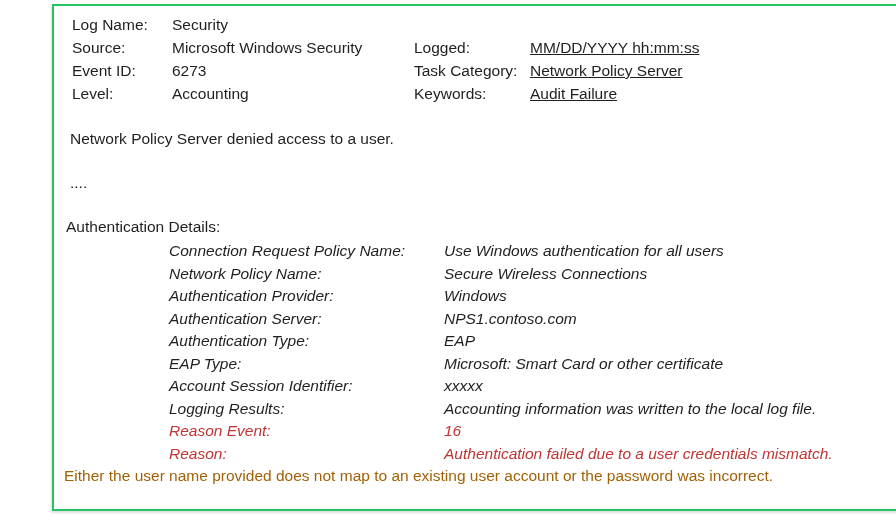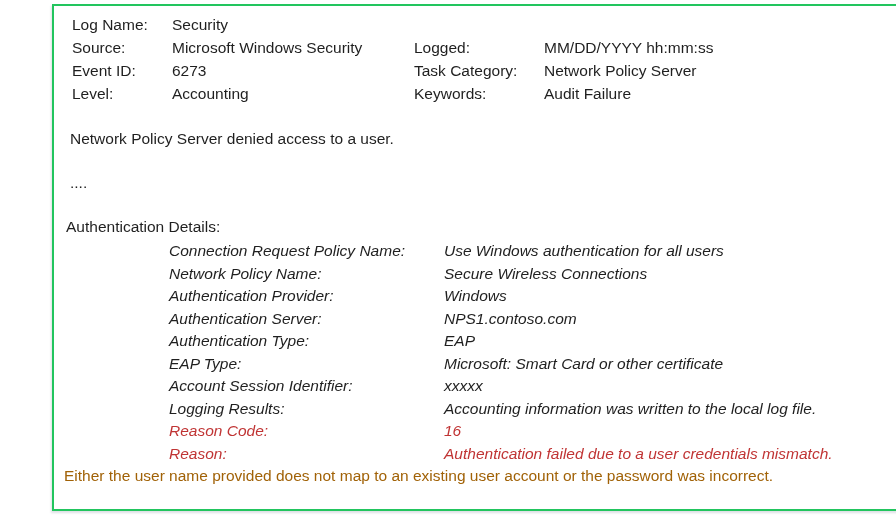--- a/index.html
+++ b/index.html
@@ -29,21 +29,21 @@
     margin-left: 48px;
   }
   .hrow {
     position: relative;
     height: 23px;
   }
   .header-block { position: absolute; top: 10px; left: 0; right: 0; }
   .hl  { position: absolute; left: 18px;  white-space: nowrap; }
   .hv  { position: absolute; left: 118px; white-space: nowrap; }
   .hl2 { position: absolute; left: 360px; white-space: nowrap; }
-  .hv2 { position: absolute; left: 490px; white-space: nowrap; }
+  .hv2 { position: absolute; left: 476px; white-space: nowrap; text-decoration: underline; }
 
   .intro   { position: absolute; top: 124px; left: 16px; white-space: nowrap; }
   .dots    { position: absolute; top: 168px; left: 16px; white-space: nowrap; }
   .sectitle{ position: absolute; top: 212px; left: 12px; white-space: nowrap; }
 
   .details { position: absolute; top: 236px; left: 0; right: 0; }
   .drow { position: relative; height: 22.5px; font-style: italic; }
   .dl { position: absolute; left: 115px; white-space: nowrap; }
   .dv { position: absolute; left: 390px; white-space: nowrap; }
   .drow.red .dl, .drow.red .dv { color: #c03434; }
@@ -118,21 +118,21 @@
       </div>
       <div class="drow">
         <span class="dl">Account Session Identifier:</span>
         <span class="dv">xxxxx</span>
       </div>
       <div class="drow">
         <span class="dl">Logging Results:</span>
         <span class="dv">Accounting information was written to the local log file.</span>
       </div>
       <div class="drow red">
-        <span class="dl">Reason Code:</span>
+        <span class="dl">Reason Event:</span>
         <span class="dv">16</span>
       </div>
       <div class="drow red">
         <span class="dl">Reason:</span>
         <span class="dv">Authentication failed due to a user credentials mismatch.</span>
       </div>
     </div>
 
     <div class="footer-note">Either the user name provided does not map to an existing user account or the password was incorrect.</div>
 

